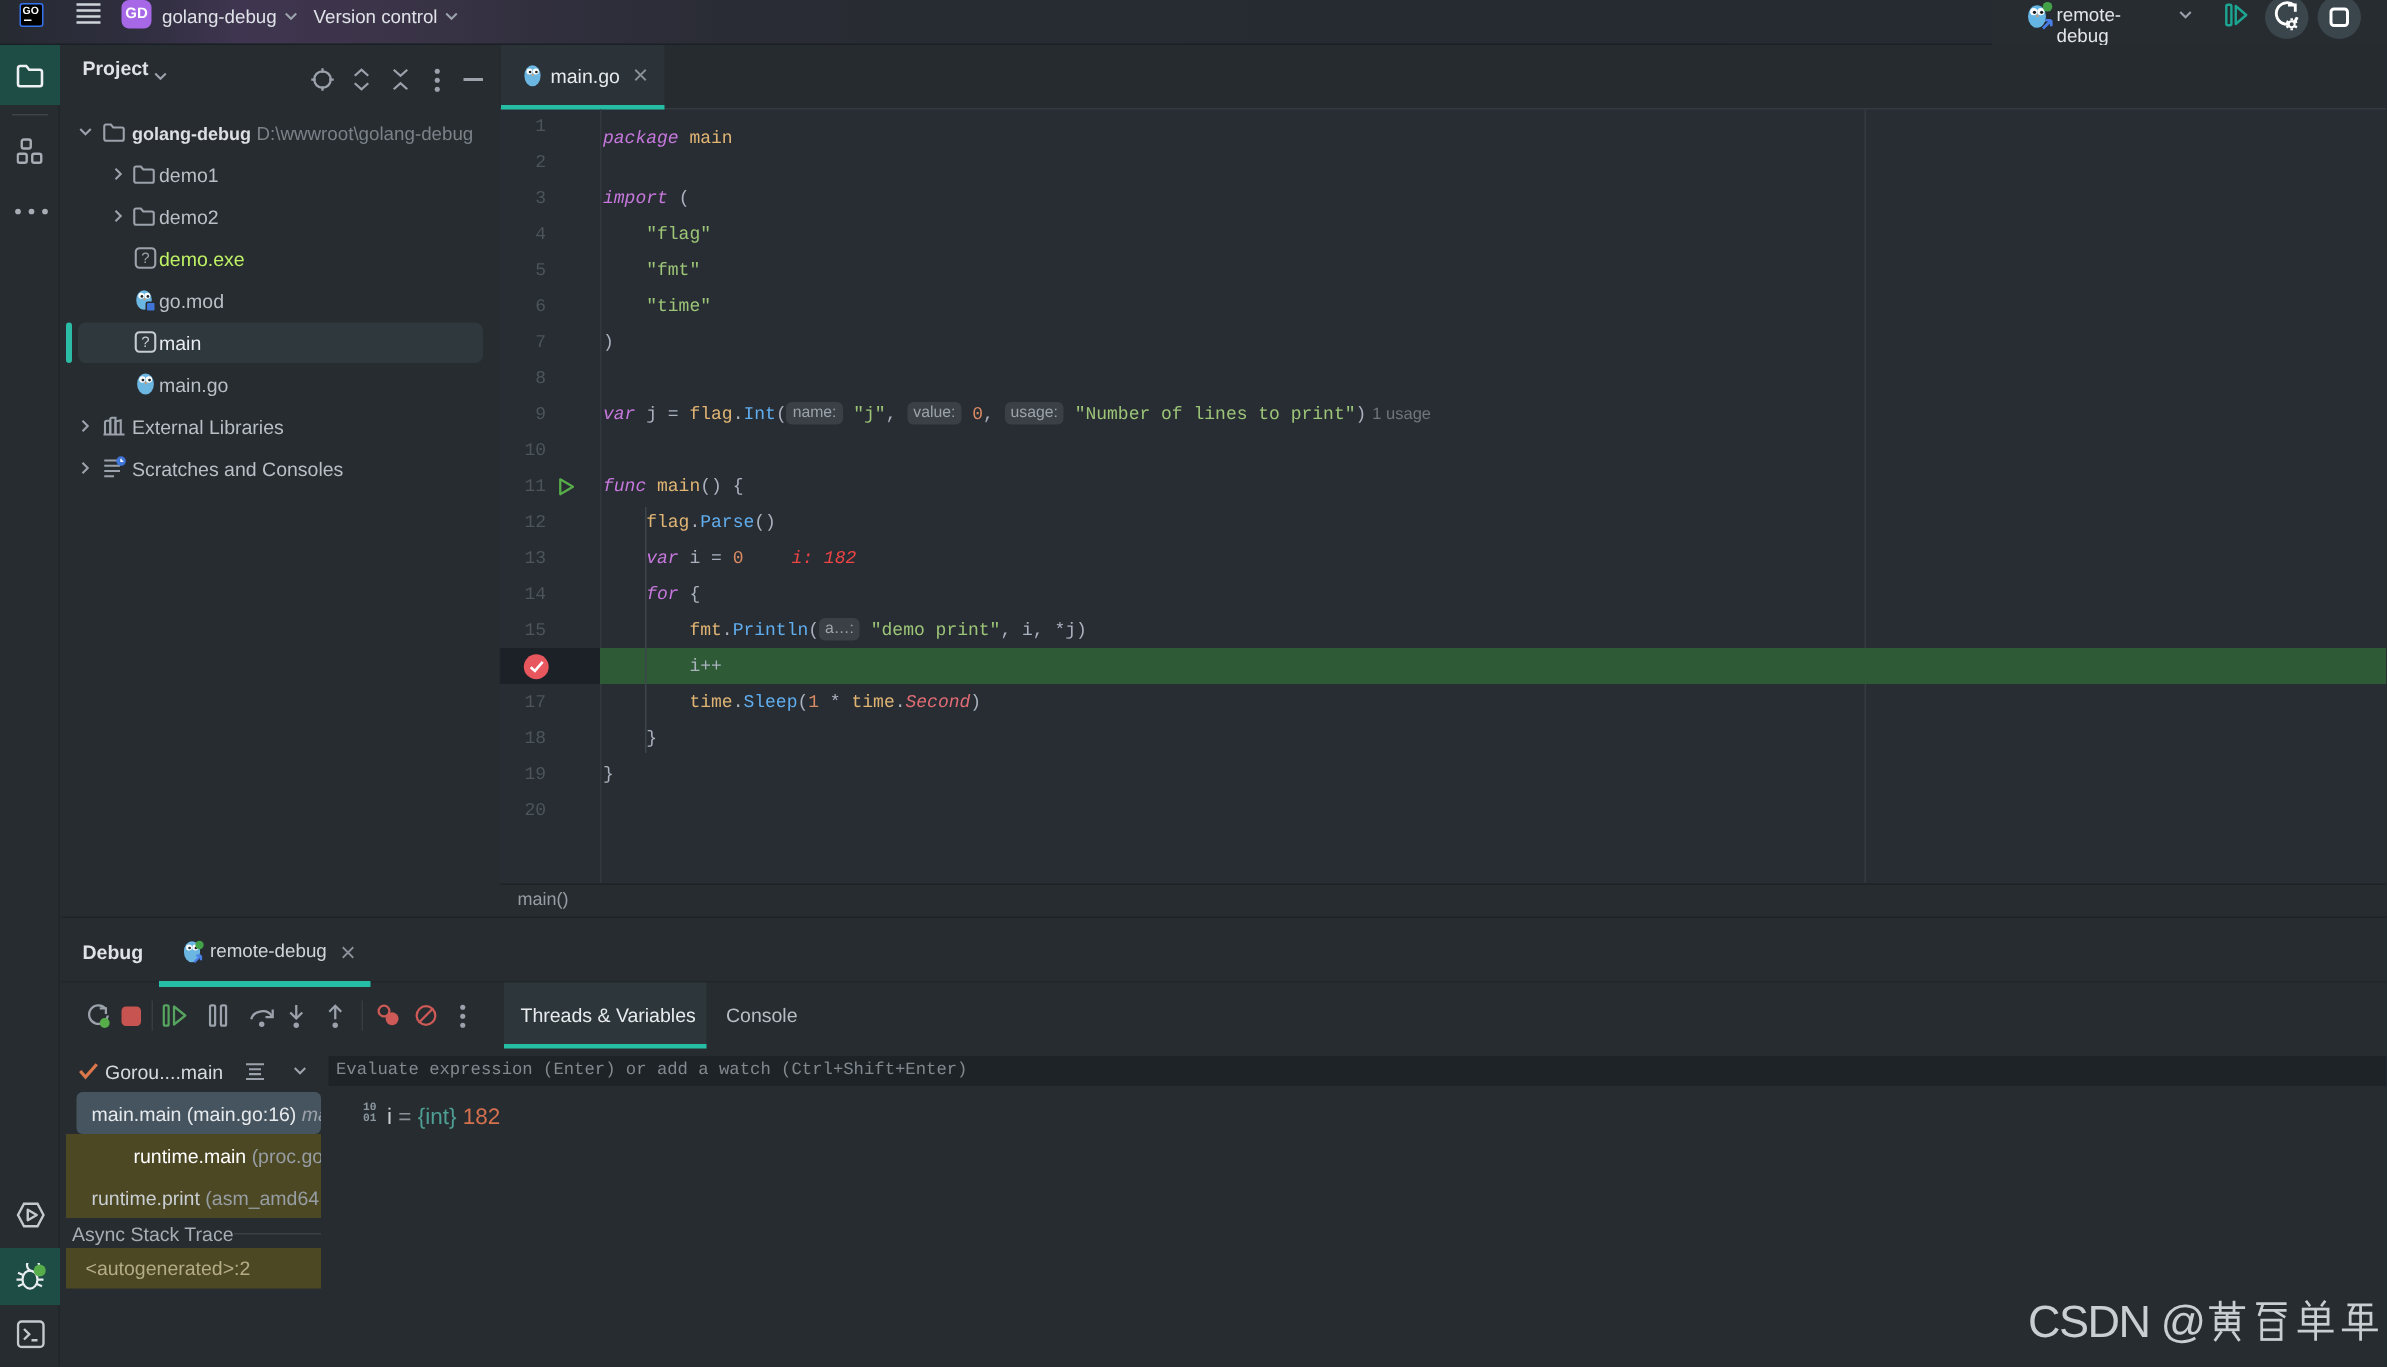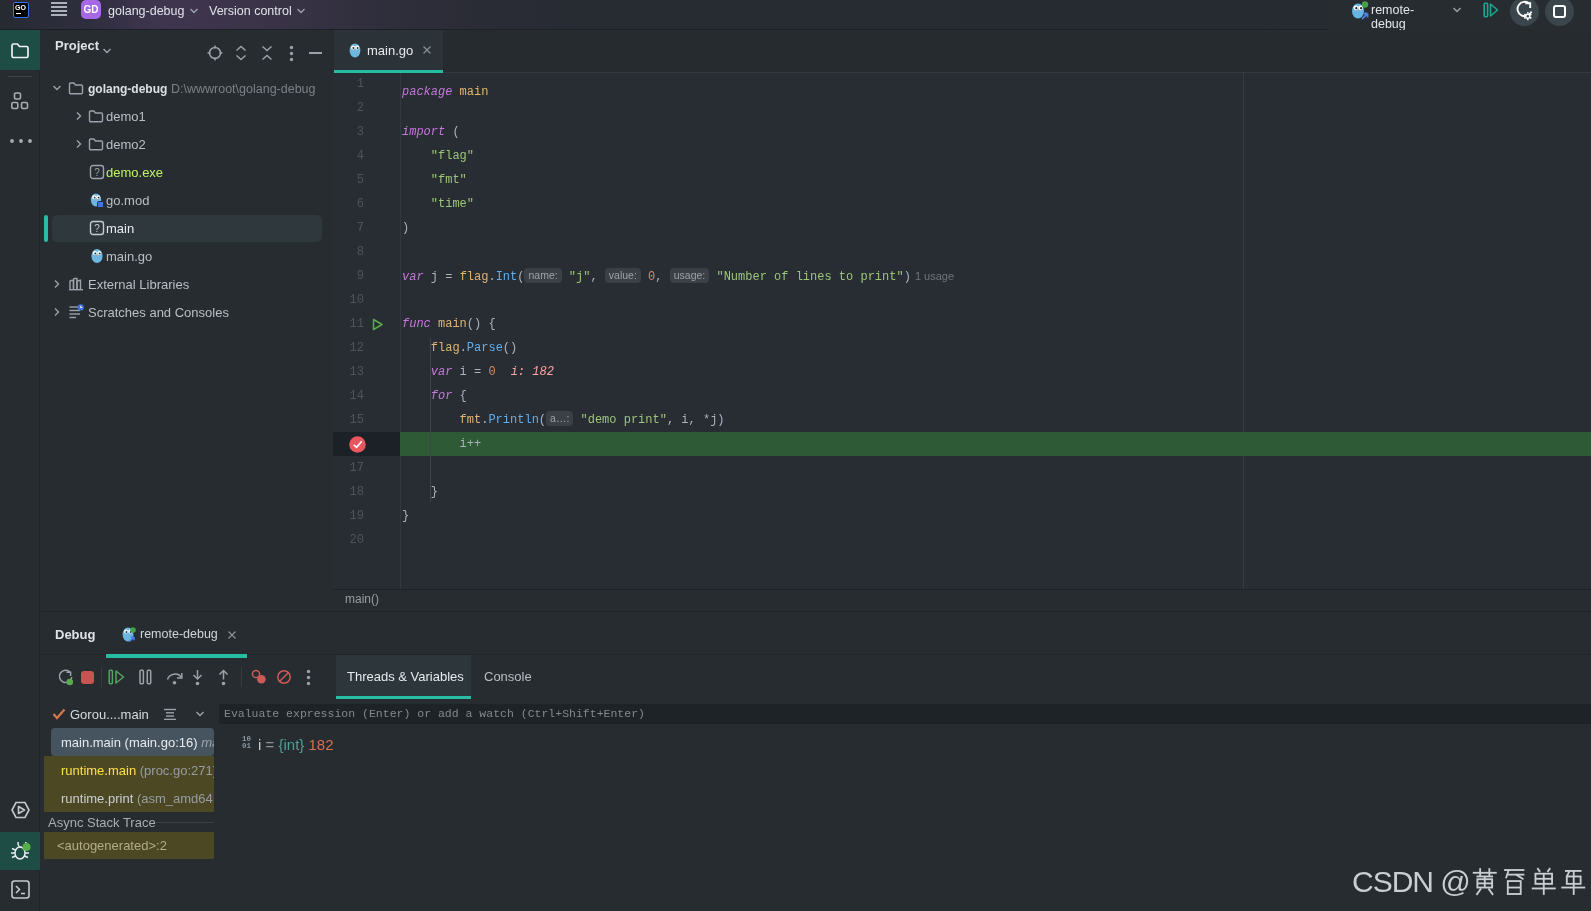--- a/index.html
+++ b/index.html
@@ -326,24 +326,25 @@
 
   <div class="cl mono" style="top:50px;"><span class="kw">package</span><span class="pkg"> main</span></div>
   <div class="cl mono" style="top:90px;"><span class="kw">import</span><span class="df"> (</span></div>
   <div class="cl mono" style="top:114px;"><span class="str">    "flag"</span></div>
   <div class="cl mono" style="top:138px;"><span class="str">    "fmt"</span></div>
   <div class="cl mono" style="top:162px;"><span class="str">    "time"</span></div>
   <div class="cl mono" style="top:186px;"><span class="df">)</span></div>
   <div class="cl mono" style="top:234px;"><span class="kw">var</span><span class="df"> j = </span><span class="pkg">flag</span><span class="df">.</span><span class="fn">Int</span><span class="df">(</span><span class="badge">name:</span><span class="str"> "j"</span><span class="df">, </span><span class="badge">value:</span><span class="num"> 0</span><span class="df">, </span><span class="badge">usage:</span><span class="str"> "Number of lines to print"</span><span class="df">)</span><span style="font-family:'Liberation Sans',sans-serif;font-size:11px;color:#6e757d;margin-left:4px;">1 usage</span></div>
   <div class="cl mono" style="top:282px;"><span class="kw">func</span><span class="pkg"> main</span><span class="df">() {</span></div>
   <div class="cl mono" style="top:306px;"><span class="df">    </span><span class="pkg">flag</span><span class="df">.</span><span class="fn">Parse</span><span class="df">()</span></div>
-  <div class="cl mono" style="top:330px;"><span class="df">    </span><span class="kw">var</span><span class="df"> i = </span><span class="num">0</span><span style="color:#fca5a5;font-style:italic;margin-left:15px;">i: 182</span></div>
+  <div class="cl mono" style="top:330px;"><span class="df">    </span><span class="kw">var</span><span class="df"> i = </span><span class="num">0</span><span style="color:#ef4444;font-style:italic;margin-left:32px;">i: 182</span></div>
   <div class="cl mono" style="top:354px;"><span class="df">    </span><span class="kw">for</span><span class="df"> {</span></div>
   <div class="cl mono" style="top:378px;"><span class="df">        </span><span class="pkg">fmt</span><span class="df">.</span><span class="fn">Println</span><span class="df">(</span><span class="badge">a…:</span><span class="str"> "demo print"</span><span class="df">, i, *j)</span></div>
   <div class="cl mono" style="top:402px;"><span class="df">        i++</span></div>
+  <div class="cl mono" style="top:426px;"><span class="df">        </span><span class="pkg">time</span><span class="df">.</span><span class="fn">Sleep</span><span class="df">(</span><span class="num">1</span><span class="df"> * </span><span class="pkg">time</span><span class="df">.</span><span class="cnst">Second</span><span class="df">)</span></div>
   <div class="cl mono" style="top:450px;"><span class="df">    }</span></div>
   <div class="cl mono" style="top:474px;"><span class="df">}</span></div>
 
   <div class="abs" style="left:0;top:559px;width:1258px;height:22px;background:#272c31;border-top:1px solid #1e2327;"></div>
   <div class="abs" style="left:12px;top:562px;font-size:12px;color:#969da4;">main()</div>
 </div>
 
 <div class="abs" id="debug" style="left:41px;top:611px;width:1550px;height:300px;background:#272c30;border-top:1px solid #1e2327;overflow:hidden;">
 
   <div class="abs" style="left:14px;top:15px;font-size:13px;font-weight:bold;color:#dfe3e8;">Debug</div>
@@ -438,21 +439,21 @@
       <path d="M1.5 2 L5 5.5 L8.5 2" stroke="#9ba2ab" stroke-width="1.4" fill="none"></path>
     </svg>
 
   <div class="abs" style="left:178px;top:92px;width:1372px;height:20px;background:#1e2328;"></div>
   <div class="abs mono" style="left:183px;top:95px;font-size:11.5px;color:#81898f;">Evaluate expression (Enter) or add a watch (Ctrl+Shift+Enter)</div>
 
   <div class="abs" style="left:10px;top:116px;width:163px;height:28px;background:#46545f;border-radius:4px;overflow:hidden;white-space:nowrap;">
     <span style="position:absolute;left:10px;top:7px;font-size:13px;color:#e6eaed;">main.main (main.go:16) <i style="color:#9ca3ab;">ma</i></span>
   </div>
   <div class="abs" style="left:3px;top:144px;width:170px;height:28px;background:#4d4824;overflow:hidden;white-space:nowrap;">
-    <span style="position:absolute;left:17px;top:7px;font-size:13px;"><span style="color:#fde047;">runtime.main </span><span style="color:#969da3;">(proc.go:271) .</span></span>
+    <span style="position:absolute;left:17px;top:7px;font-size:13px;"><span style="color:#ffffff;margin-left:28px;">runtime.main </span><span style="color:#969da3;">(proc.go:271) .</span></span>
   </div>
   <div class="abs" style="left:3px;top:172px;width:170px;height:28px;background:#4d4824;overflow:hidden;white-space:nowrap;">
     <span style="position:absolute;left:17px;top:7px;font-size:13px;"><span style="color:#c9ced3;">runtime.print </span><span style="color:#969da3;">(asm_amd64</span></span>
   </div>
   <div class="abs" style="left:7px;top:203px;font-size:13px;color:#a6adb4;">Async Stack Trace</div>
   <div class="abs" style="left:115px;top:210px;width:58px;height:1px;background:#3a4147;"></div>
   <div class="abs" style="left:3px;top:220px;width:170px;height:27px;background:#4d4824;overflow:hidden;white-space:nowrap;">
     <span style="position:absolute;left:13px;top:6px;font-size:13px;color:#b3ac85;">&lt;autogenerated&gt;:2</span>
   </div>
 

